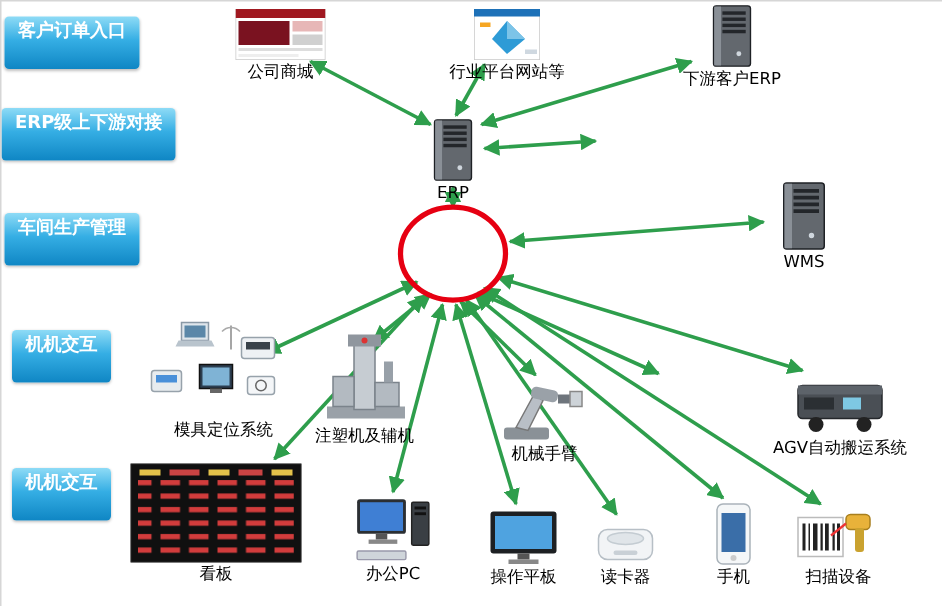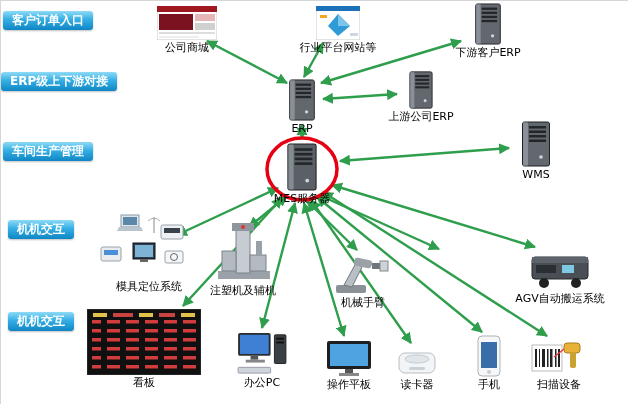--- a/index.html
+++ b/index.html
@@ -3,21 +3,21 @@
 <meta charset="utf-8">
 <style>
   html,body { margin:0; padding:0; background:#f4f4f4; }
   .canvas {
     position:relative; width:628px; height:404px; background:#fff;
     border:1px solid #d6d6d6; overflow:hidden;
     font-family:"DejaVu Sans","Liberation Sans",sans-serif;
   }
   svg.edges { position:absolute; left:0; top:0; width:628px; height:404px; pointer-events:none; }
   .lane {
-    position:absolute; height:19px; line-height:19px; padding:0 9px;
+    position:absolute; height:35px; line-height:19px; padding:0 9px;
     color:#fff; font-size:12px; font-weight:bold; white-space:nowrap;
     background:linear-gradient(180deg,#8edbf6 0%,#35aee4 45%,#0f86c4 100%);
     border-radius:3px; box-shadow:0 1px 2px rgba(0,0,0,.25);text-align:right;
   }
   .node { position:absolute; text-align:center; }
   .node .icon { display:block; margin:0 auto; }
   .nlabel {
     margin-top:2px; font-size:11px; color:#000; white-space:nowrap; line-height:1.15;
   }
 </style>
@@ -104,45 +104,21 @@
       <rect x="2" y="1.5" width="5" height="43" fill="#8a9097"></rect>
       <rect x="8" y="5" width="17" height="2.5" fill="#23262a"></rect>
       <rect x="8" y="9.5" width="17" height="2.5" fill="#23262a"></rect>
       <rect x="8" y="14" width="17" height="2.5" fill="#23262a"></rect>
       <rect x="8" y="18.5" width="17" height="2.5" fill="#23262a"></rect>
       <circle cx="20" cy="36" r="1.8" fill="#cfd6dd"></circle>
     </svg>
     <div class="nlabel">ERP</div>
   </div>
 
-  <div class="node" style="left:384px;top:70px;width:72px;">
-    <svg class="icon" width="26" height="38" viewBox="0 0 30 46">
-      <rect x="1.5" y="1" width="27" height="44" rx="2" fill="#63686e" stroke="#1e2125"></rect>
-      <rect x="2" y="1.5" width="5" height="43" fill="#8a9097"></rect>
-      <rect x="8" y="5" width="17" height="2.5" fill="#23262a"></rect>
-      <rect x="8" y="9.5" width="17" height="2.5" fill="#23262a"></rect>
-      <rect x="8" y="14" width="17" height="2.5" fill="#23262a"></rect>
-      <rect x="8" y="18.5" width="17" height="2.5" fill="#23262a"></rect>
-      <circle cx="20" cy="36" r="1.8" fill="#cfd6dd"></circle>
-    </svg>
-    <div class="nlabel">上游公司ERP</div>
-  </div>
-
-  <div class="node" style="left:266px;top:142px;width:70px;">
-    <svg class="icon" width="36" height="48" viewBox="0 0 30 46">
-      <rect x="1.5" y="1" width="27" height="44" rx="2" fill="#5b6066" stroke="#1e2125"></rect>
-      <rect x="2" y="1.5" width="5" height="43" fill="#858b92"></rect>
-      <rect x="8" y="5" width="17" height="2.5" fill="#23262a"></rect>
-      <rect x="8" y="9.5" width="17" height="2.5" fill="#23262a"></rect>
-      <rect x="8" y="14" width="17" height="2.5" fill="#23262a"></rect>
-      <rect x="8" y="18.5" width="17" height="2.5" fill="#23262a"></rect>
-      <circle cx="20" cy="36" r="1.8" fill="#cfd6dd"></circle>
-    </svg>
-    <div class="nlabel">MES服务器</div>
-  </div>
+
 
   <div class="node" style="left:502px;top:120px;width:66px;">
     <svg class="icon" width="30" height="46" viewBox="0 0 30 46">
       <rect x="1.5" y="1" width="27" height="44" rx="2" fill="#63686e" stroke="#1e2125"></rect>
       <rect x="2" y="1.5" width="5" height="43" fill="#8a9097"></rect>
       <rect x="8" y="5" width="17" height="2.5" fill="#23262a"></rect>
       <rect x="8" y="9.5" width="17" height="2.5" fill="#23262a"></rect>
       <rect x="8" y="14" width="17" height="2.5" fill="#23262a"></rect>
       <rect x="8" y="18.5" width="17" height="2.5" fill="#23262a"></rect>
       <circle cx="20" cy="36" r="1.8" fill="#cfd6dd"></circle>

